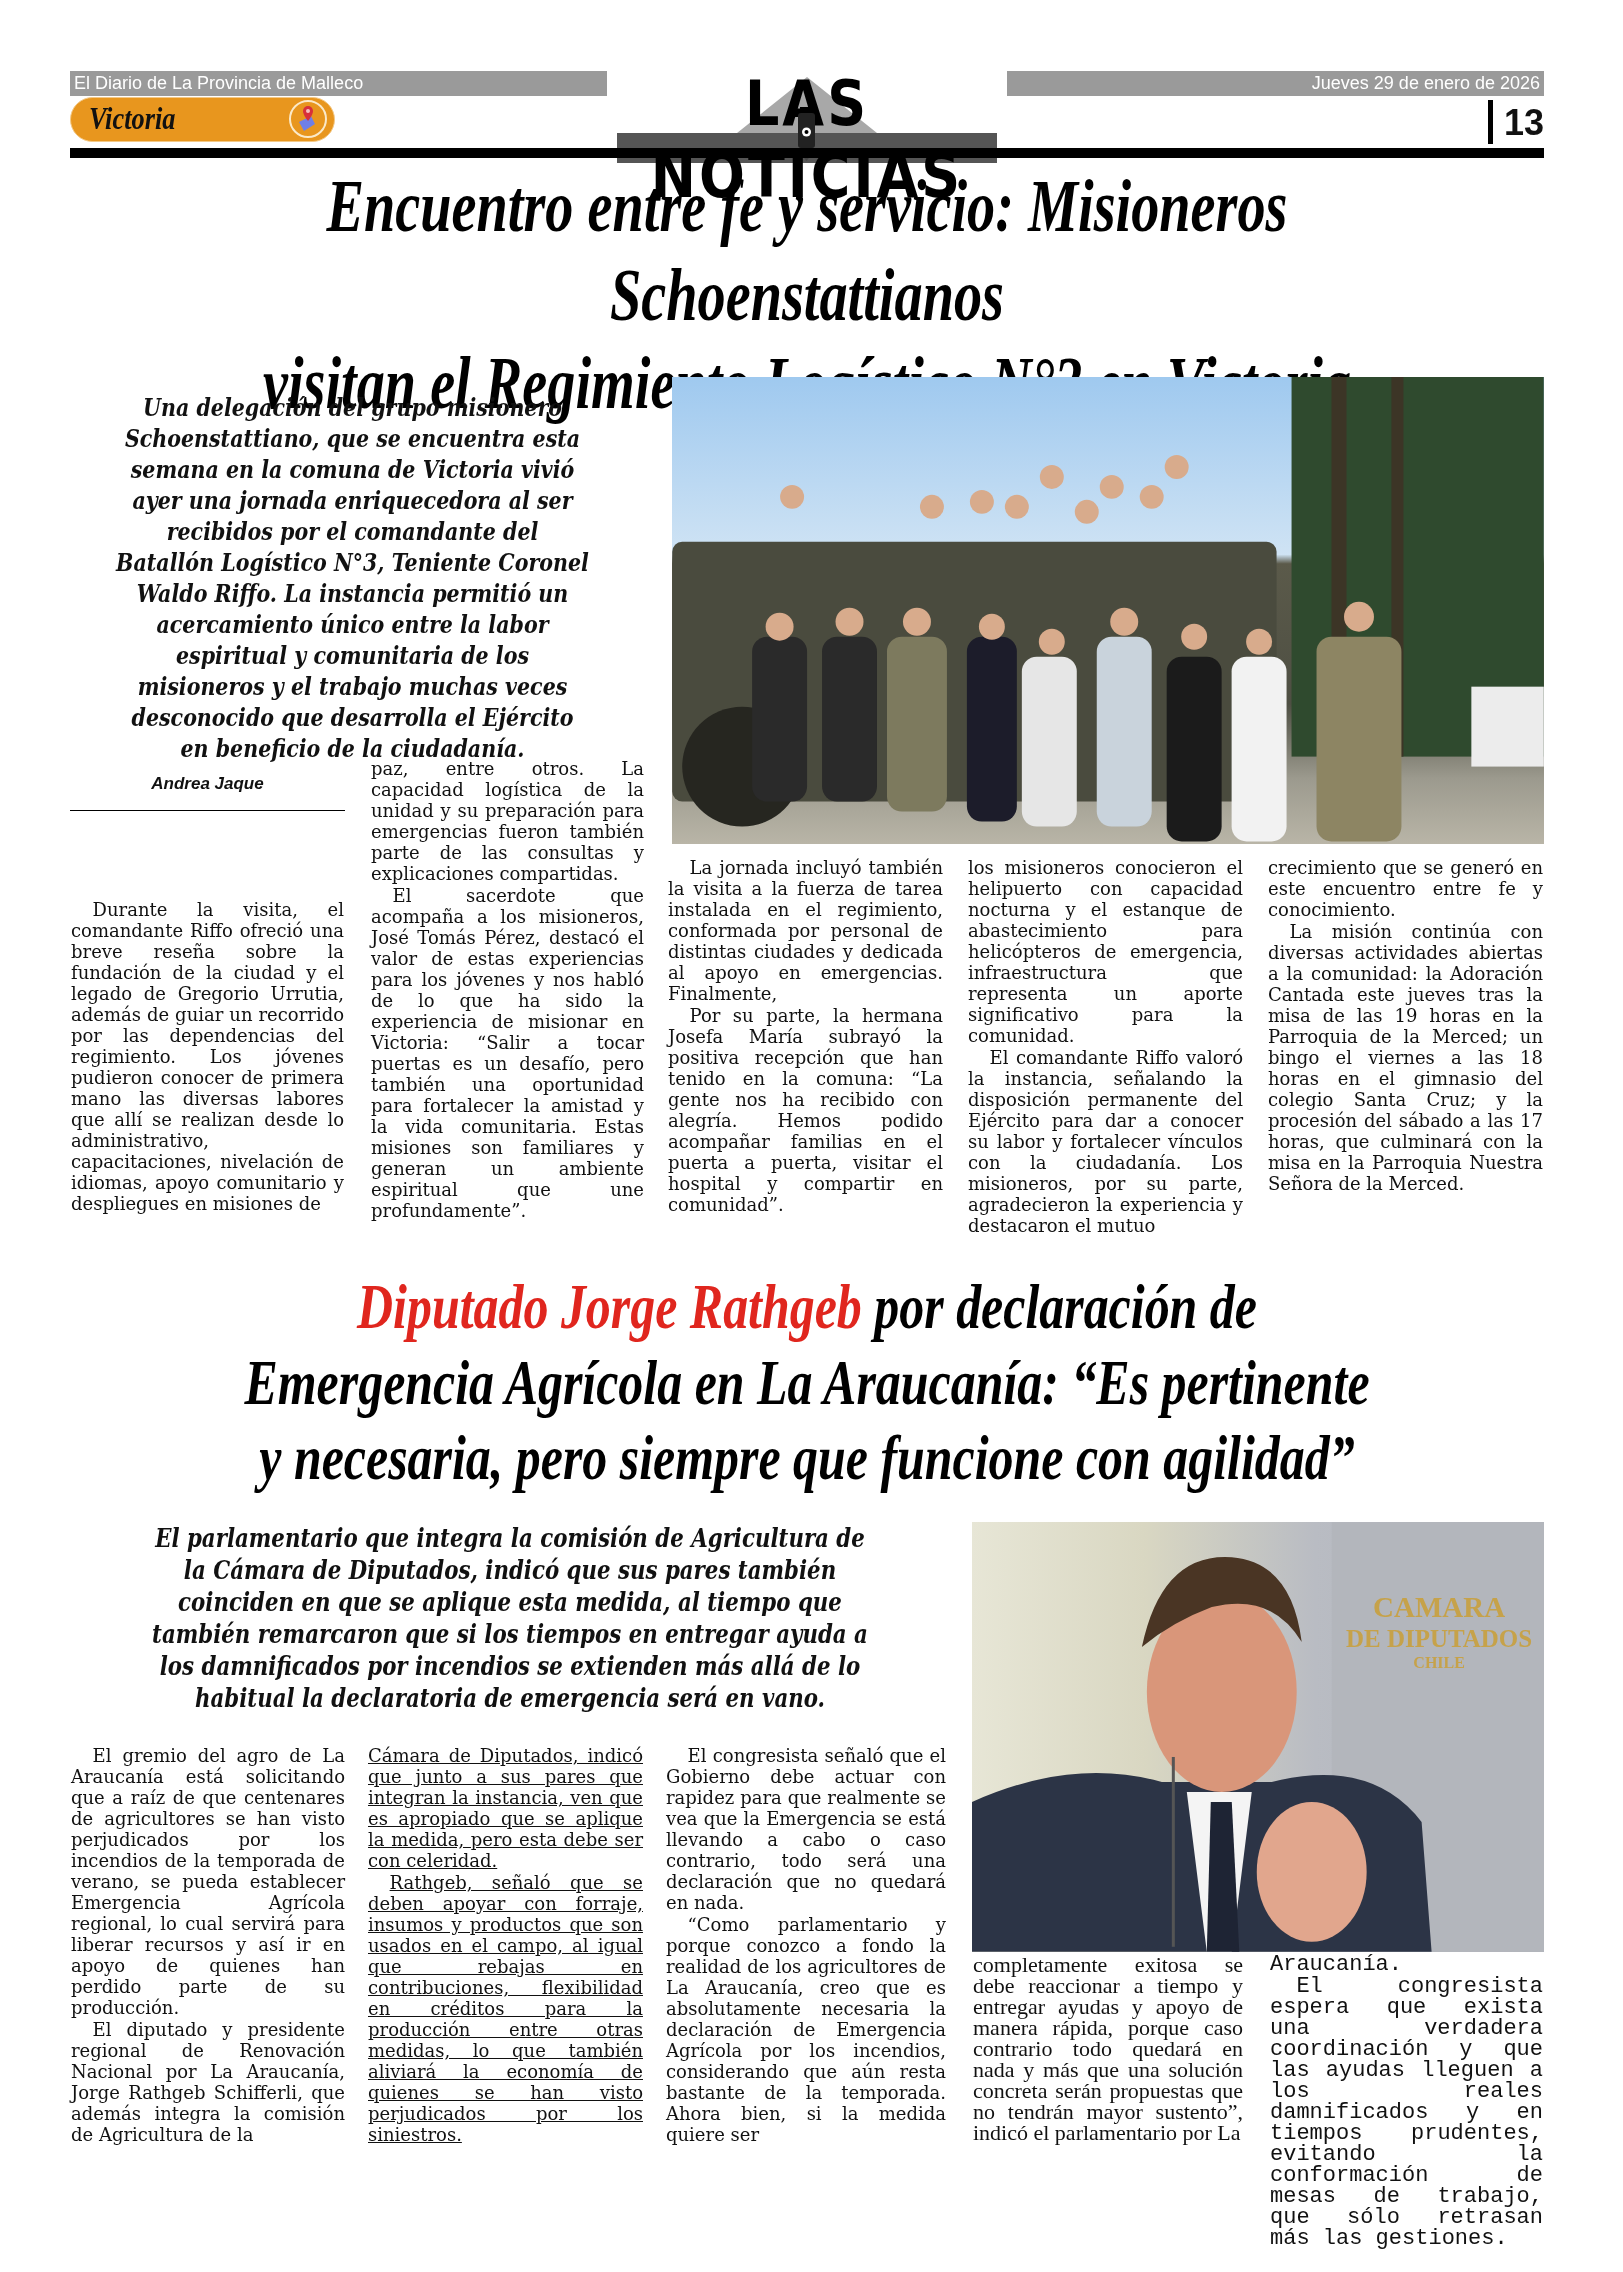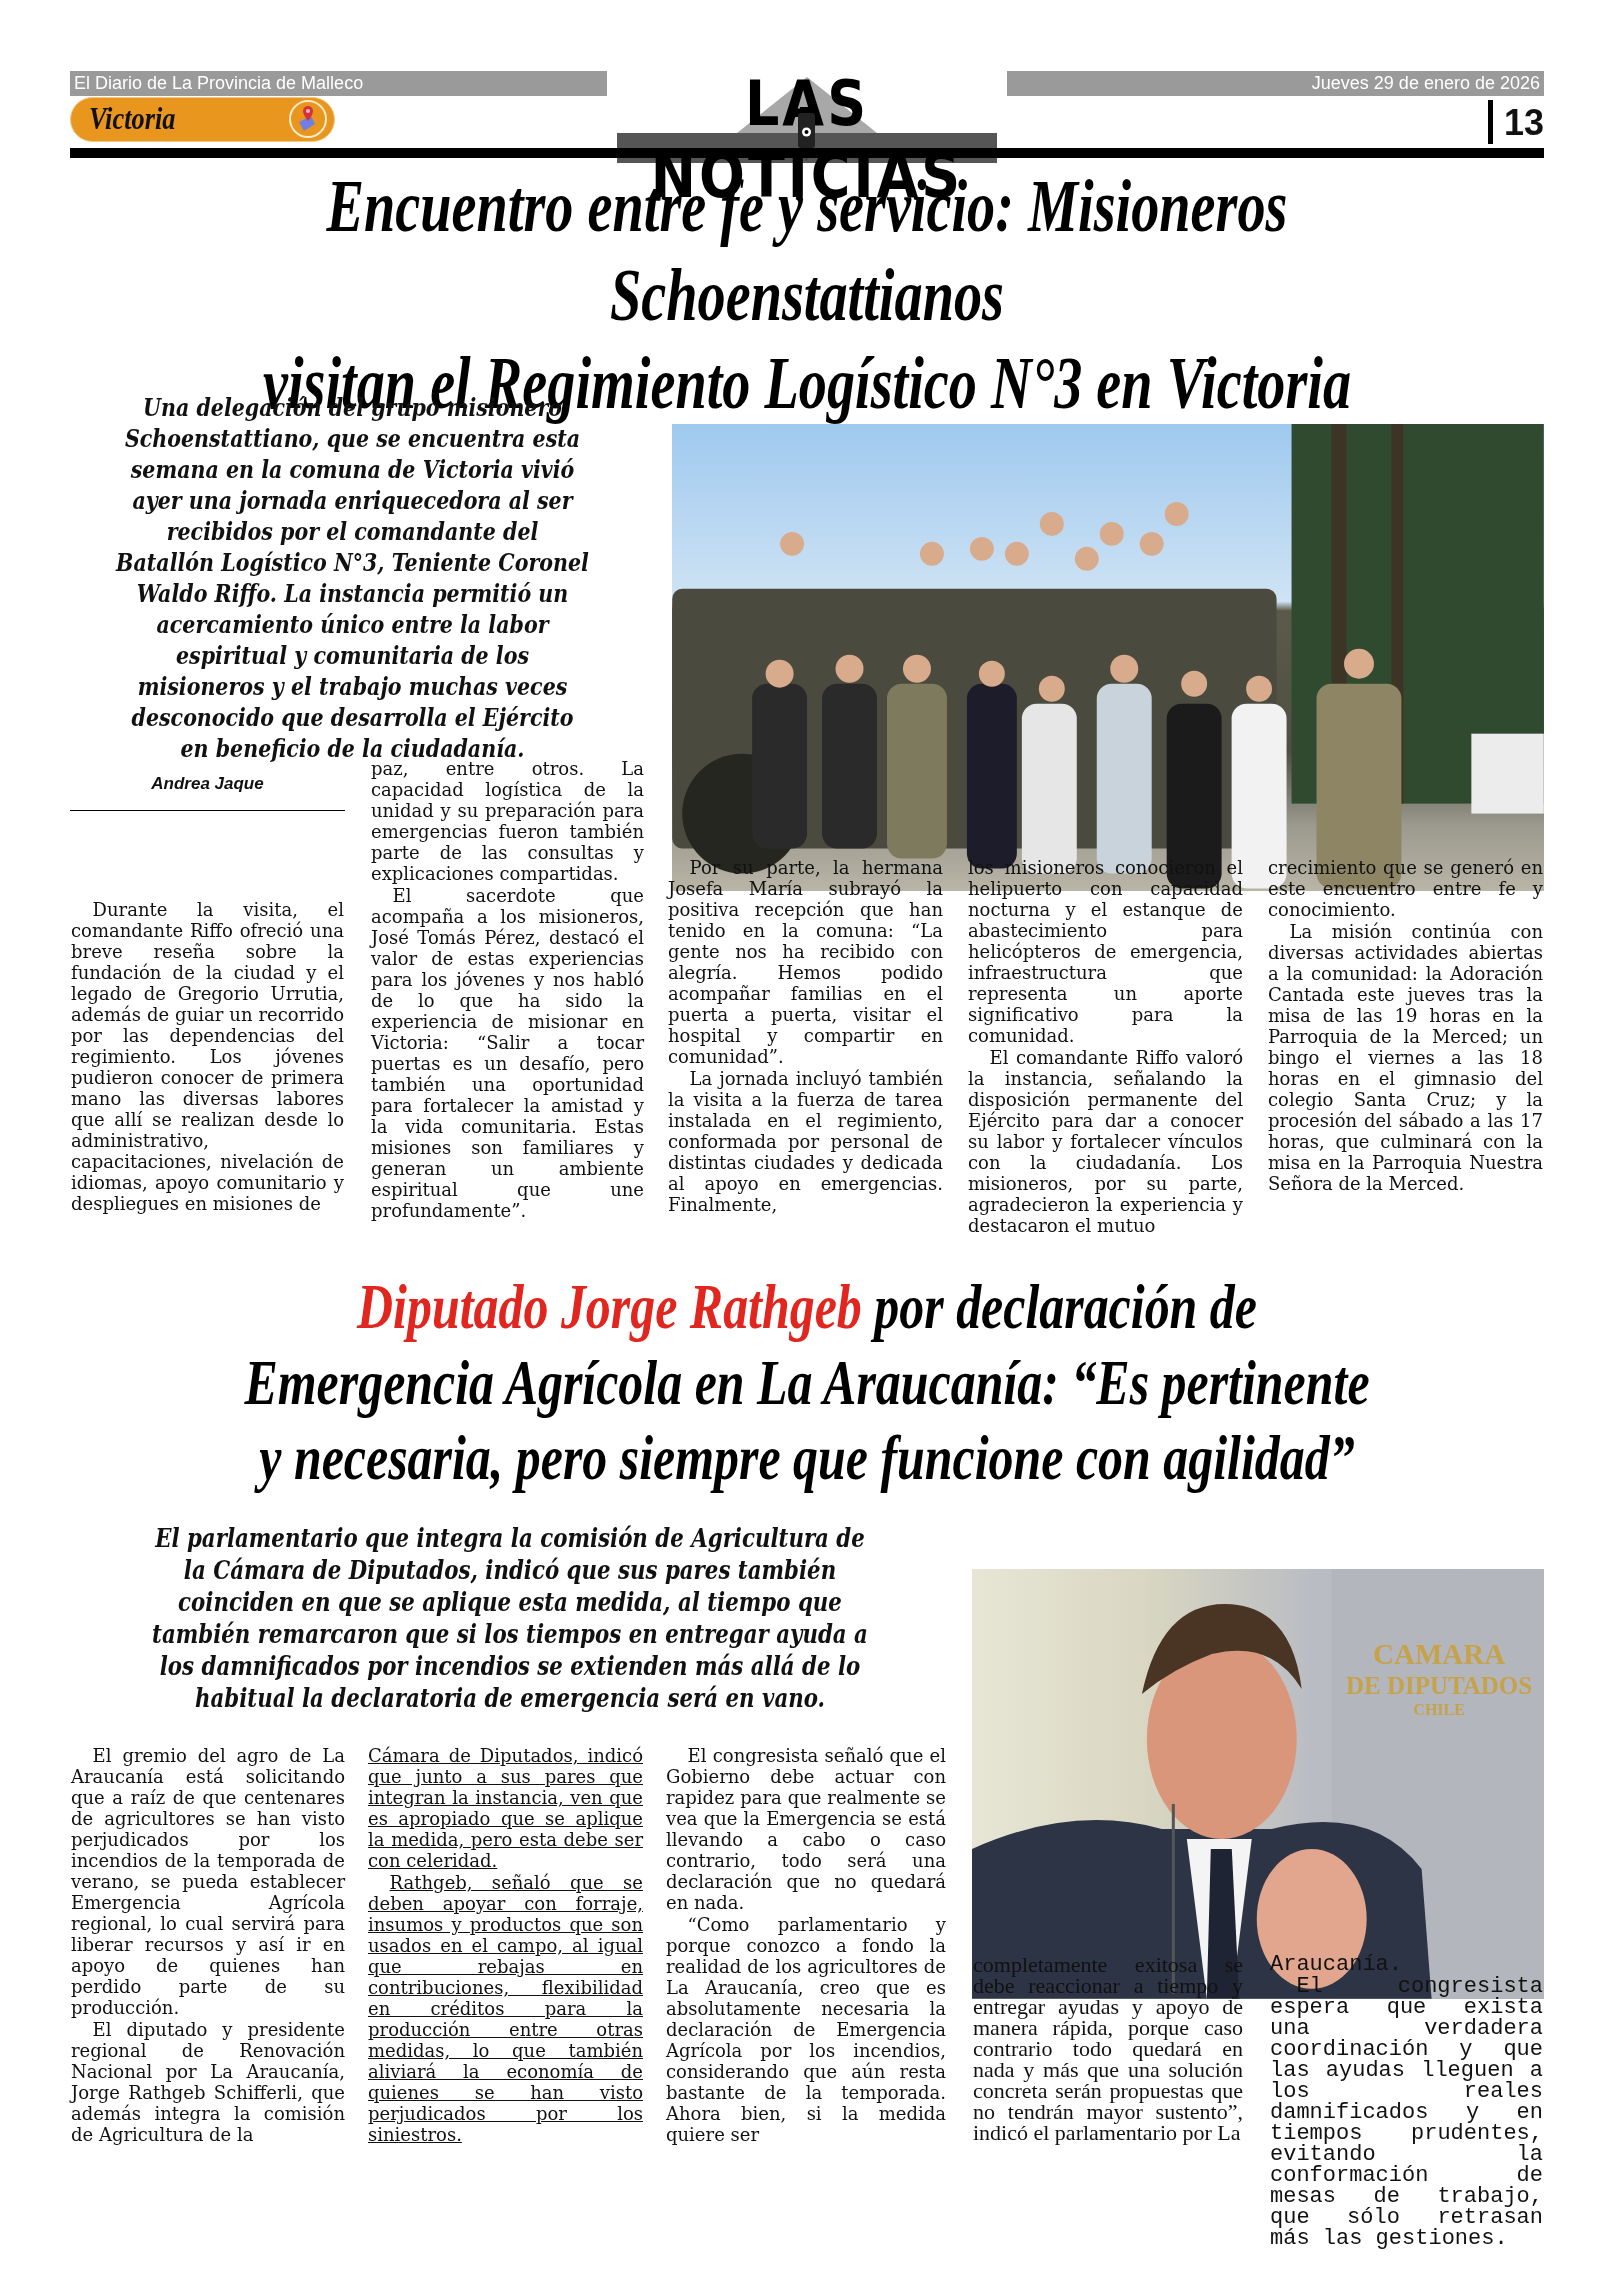--- a/index.html
+++ b/index.html
@@ -23,21 +23,21 @@
   .h2{left:70px;top:1269px;width:1474px;font-size:64px;transform:scaleX(.78);transform-origin:center;}
   .h2 .red{color:#e0261e;}
   .lead{font-family:"DejaVu Serif",serif;font-style:italic;font-weight:bold;text-align:center;color:#111;}
   .lead1{left:70px;top:392px;width:565px;font-size:24.5px;line-height:31px;transform:scaleX(.84);transform-origin:center;}
   .lead2{left:70px;top:1522px;width:880px;font-size:26px;line-height:32px;transform:scaleX(.82);transform-origin:center;}
   .byline{left:70px;top:774px;width:275px;text-align:center;font-family:"Liberation Sans",sans-serif;font-weight:bold;font-style:italic;font-size:17px;padding-bottom:16px;border-bottom:1.5px solid #000;}
   .col{font-family:"DejaVu Serif",serif;font-size:18px;line-height:21px;text-align:justify;hyphens:auto;color:#111;}
   .col p{margin:1px;text-indent:1.2em;}
   .col p.cont{text-indent:0;}
   .narrow{font-family:"Liberation Serif",serif;font-size:22px;line-height:21px;}
-  .photo{overflow:hidden;margin-top:47px;}
+  .photo{overflow:hidden;}
   .photo1{left:672px;top:377px;width:872px;height:467px;background:linear-gradient(180deg,#9fc9ef 0%,#cfe3f4 38%,#5b5a4a 40%,#4e4f43 70%,#9c9a8e 86%,#b9b5a7 100%);}
   .photo2{left:972px;top:1522px;width:572px;height:430px;background:linear-gradient(90deg,#e7e6d6 0%,#d9d7c2 30%,#b9bcc3 60%,#aeb2b9 100%);}
 </style>
 </head>
 <body>
 
 <div class="abs hdr-bar" style="left:70px;top:71px;width:537px;">El Diario de La Provincia de Malleco</div>
 <div class="abs hdr-bar" style="left:1007px;top:71px;width:537px;text-align:right;">Jueves 29 de enero de 2026</div>
 
 <div class="abs section-pill">
@@ -120,22 +120,22 @@
 <div class="abs byline">Andrea Jaque</div>
 
 <div class="abs col" style="left:70px;top:898px;width:275px;">
   <p>Durante la visita, el comandante Riffo ofreció una breve reseña sobre la fundación de la ciudad y el legado de Gregorio Urrutia, además de guiar un recorrido por las dependencias del regimiento. Los jóvenes pudieron conocer de primera mano las diversas labores que allí se realizan desde lo administrativo, capacitaciones, nivelación de idiomas, apoyo comunitario y despliegues en misiones de</p>
 </div>
 <div class="abs col" style="left:370px;top:757px;width:275px;">
   <p class="cont">paz, entre otros. La capacidad logística de la unidad y su preparación para emergencias fueron también parte de las consultas y explicaciones compartidas.</p>
   <p>El sacerdote que acompaña a los misioneros, José Tomás Pérez, destacó el valor de estas experiencias para los jóvenes y nos habló de lo que ha sido la experiencia de misionar en Victoria: “Salir a tocar puertas es un desafío, pero también una oportunidad para fortalecer la amistad y la vida comunitaria. Estas misiones son familiares y generan un ambiente espiritual que une profundamente”.</p>
 </div>
 <div class="abs col" style="left:667px;top:856px;width:277px;">
+  <p>La jornada incluyó también la visita a la fuerza de tarea instalada en el regimiento, conformada por personal de distintas ciudades y dedicada al apoyo en emergencias. Finalmente,</p>
   <p>Por su parte, la hermana Josefa María subrayó la positiva recepción que han tenido en la comuna: “La gente nos ha recibido con alegría. Hemos podido acompañar familias en el puerta a puerta, visitar el hospital y compartir en comunidad”.</p>
-  <p>La jornada incluyó también la visita a la fuerza de tarea instalada en el regimiento, conformada por personal de distintas ciudades y dedicada al apoyo en emergencias. Finalmente,</p>
 </div>
 <div class="abs col" style="left:967px;top:856px;width:277px;">
   <p class="cont">los misioneros conocieron el helipuerto con capacidad nocturna y el estanque de abastecimiento para helicópteros de emergencia, infraestructura que representa un aporte significativo para la comunidad.</p>
   <p>El comandante Riffo valoró la instancia, señalando la disposición permanente del Ejército para dar a conocer su labor y fortalecer vínculos con la ciudadanía. Los misioneros, por su parte, agradecieron la experiencia y destacaron el mutuo</p>
 </div>
 <div class="abs col" style="left:1267px;top:856px;width:277px;">
   <p class="cont">crecimiento que se generó en este encuentro entre fe y conocimiento.</p>
   <p>La misión continúa con diversas actividades abiertas a la comunidad: la Adoración Cantada este jueves tras la misa de las 19 horas en la Parroquia de la Merced; un bingo el viernes a las 18 horas en el gimnasio del colegio Santa Cruz; y la procesión del sábado a las 17 horas, que culminará con la misa en la Parroquia Nuestra Señora de la Merced.</p>
 </div>
 

